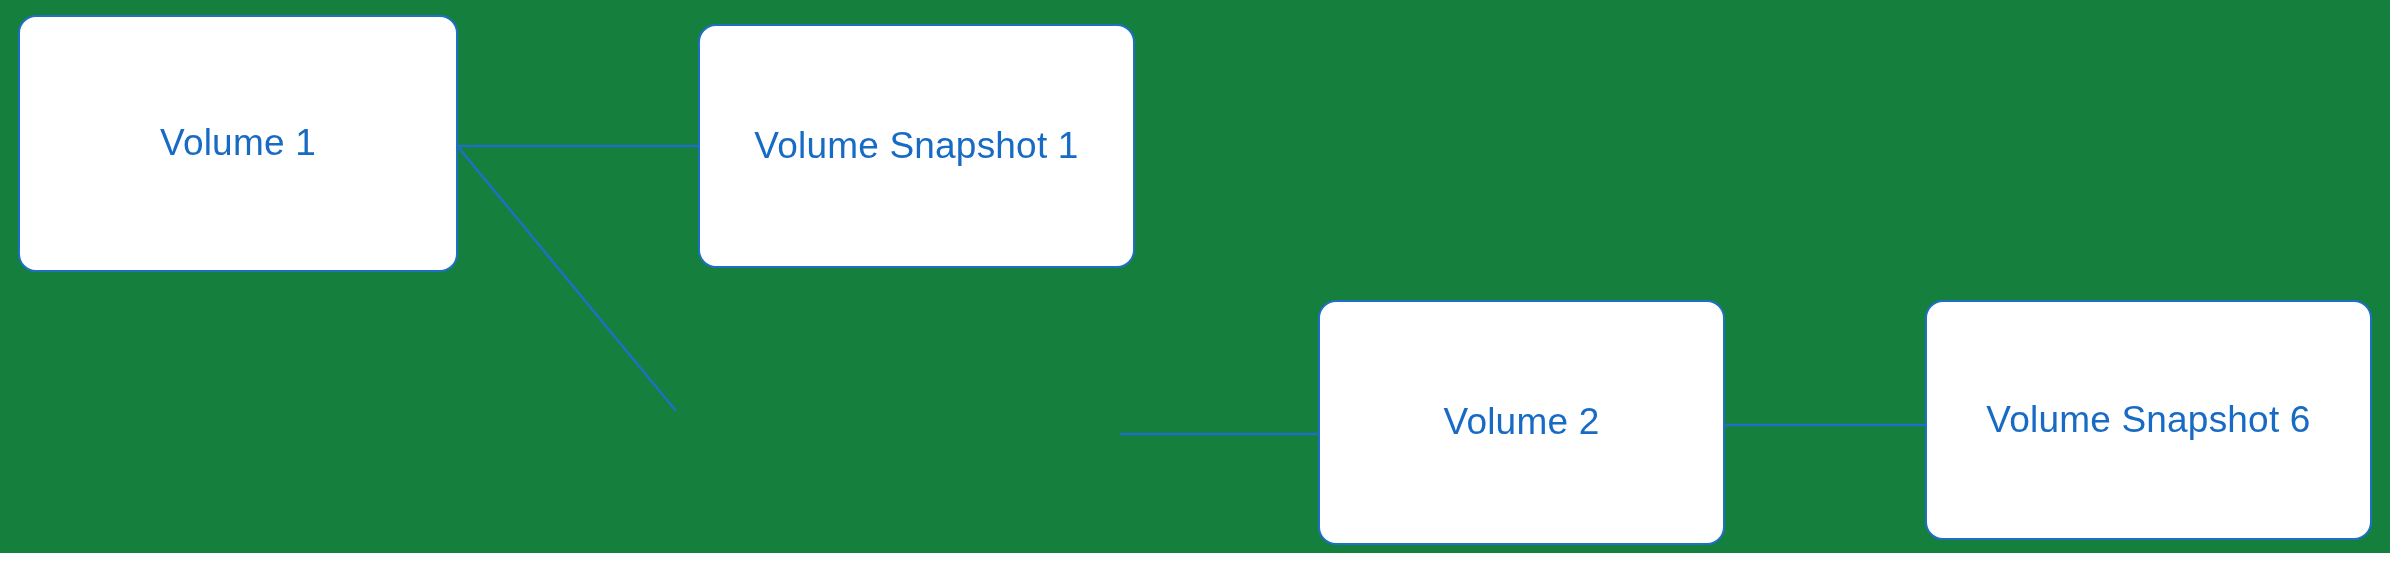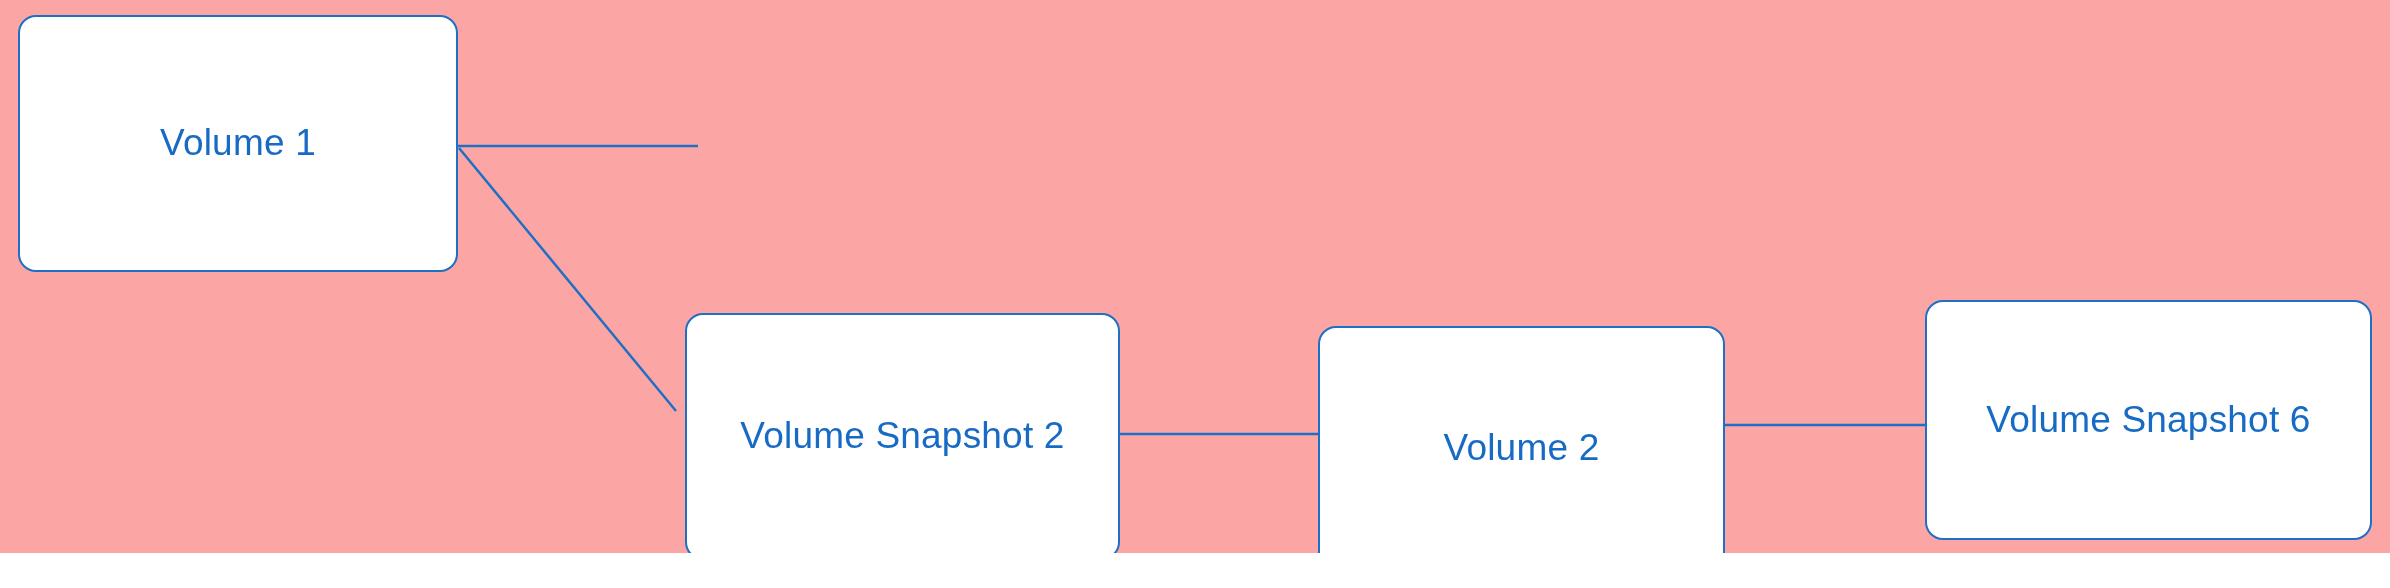--- a/index.html
+++ b/index.html
@@ -44,39 +44,39 @@
     line-height: 1.1;
     letter-spacing: 0.2px;
     white-space: nowrap;
     text-align: center;
     user-select: none;
   }
 </style>
 </head>
 <body>
 
-<div id="diagram-canvas" style="width: 2390px; height: 553px; background: #fca5a5;">
+<div id="diagram-canvas" style="width: 2390px; height: 553px; background: #15803d;">
 
   <svg id="edge-layer" viewBox="0 0 2390 588">
     <line stroke="#1f6fc4" stroke-width="2.5" stroke-linecap="butt" x1="458" y1="146" x2="698" y2="146"></line>
     <line stroke="#1f6fc4" stroke-width="2.5" stroke-linecap="butt" x1="459" y1="148" x2="676" y2="411"></line>
     <line stroke="#1f6fc4" stroke-width="2.5" stroke-linecap="butt" x1="1120" y1="434" x2="1318" y2="434"></line>
     <line stroke="#1f6fc4" stroke-width="2.5" stroke-linecap="butt" x1="1725" y1="425" x2="1925" y2="425"></line>
   </svg>
 
   <div class="node" style="left: 18px; top: 15px; width: 440px; height: 257px; border-color: rgb(31, 111, 196); background: rgb(255, 255, 255);">
     <span class="node-label" style="color: rgb(23, 107, 196);">Volume 1</span>
   </div>
 
-
-  <div class="node" style="left: 685px; top: 313px; width: 435px; height: 247px; border-color: rgb(31, 111, 196); background: rgb(255, 255, 255);">
-    <span class="node-label" style="color: rgb(23, 107, 196);">Volume Snapshot 2</span>
+  <div class="node" style="left: 698px; top: 24px; width: 437px; height: 244px; border-color: rgb(31, 111, 196); background: rgb(255, 255, 255);">
+    <span class="node-label" style="color: rgb(23, 107, 196);">Volume Snapshot 1</span>
   </div>
 
-  <div class="node" style="left: 1318px; top: 300px; width: 407px; height: 245px; border-color: rgb(31, 111, 196); background: rgb(255, 255, 255); margin-top: 26px;">
+
+  <div class="node" style="left: 1318px; top: 300px; width: 407px; height: 245px; border-color: rgb(31, 111, 196); background: rgb(255, 255, 255);">
     <span class="node-label" style="color: rgb(23, 107, 196);">Volume 2</span>
   </div>
 
   <div class="node" style="left: 1925px; top: 300px; width: 447px; height: 240px; border-color: rgb(31, 111, 196); background: rgb(255, 255, 255);">
     <span class="node-label" style="color: rgb(23, 107, 196);">Volume Snapshot 6</span>
   </div>
 
 </div>
 
 </body></html>

